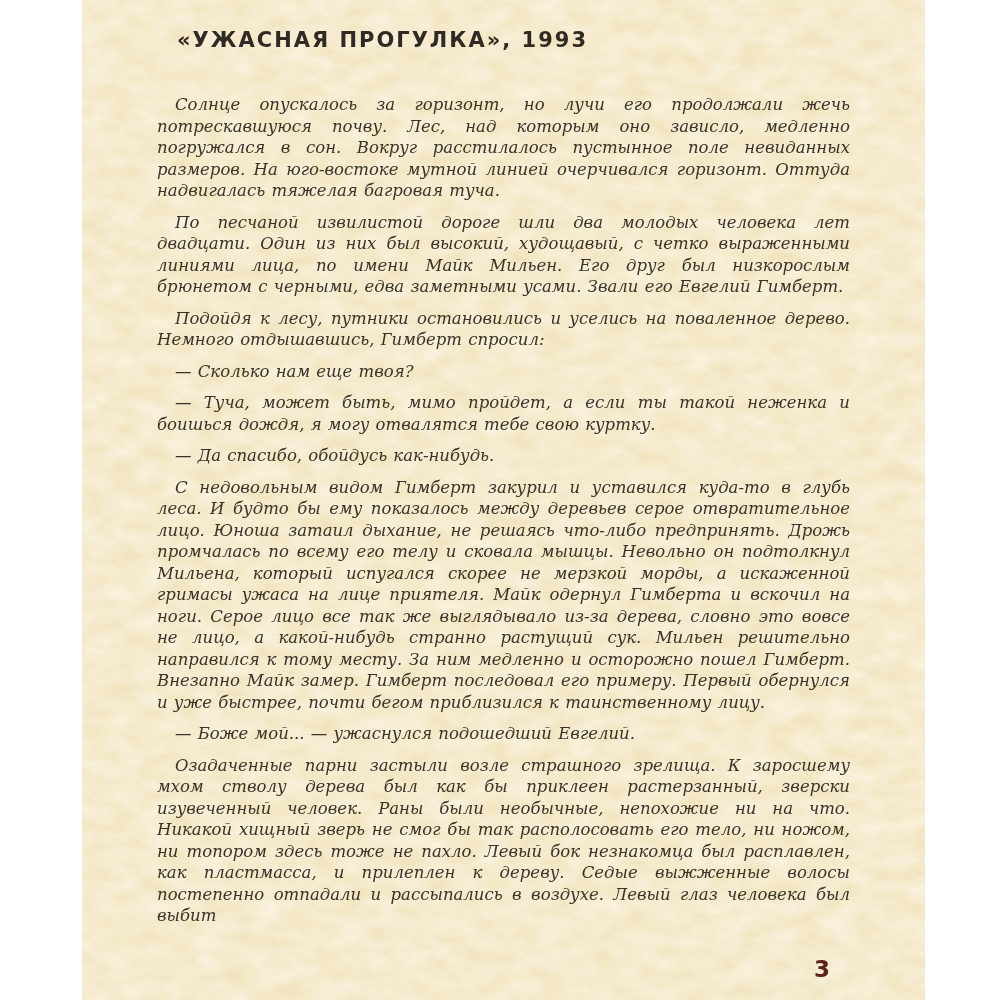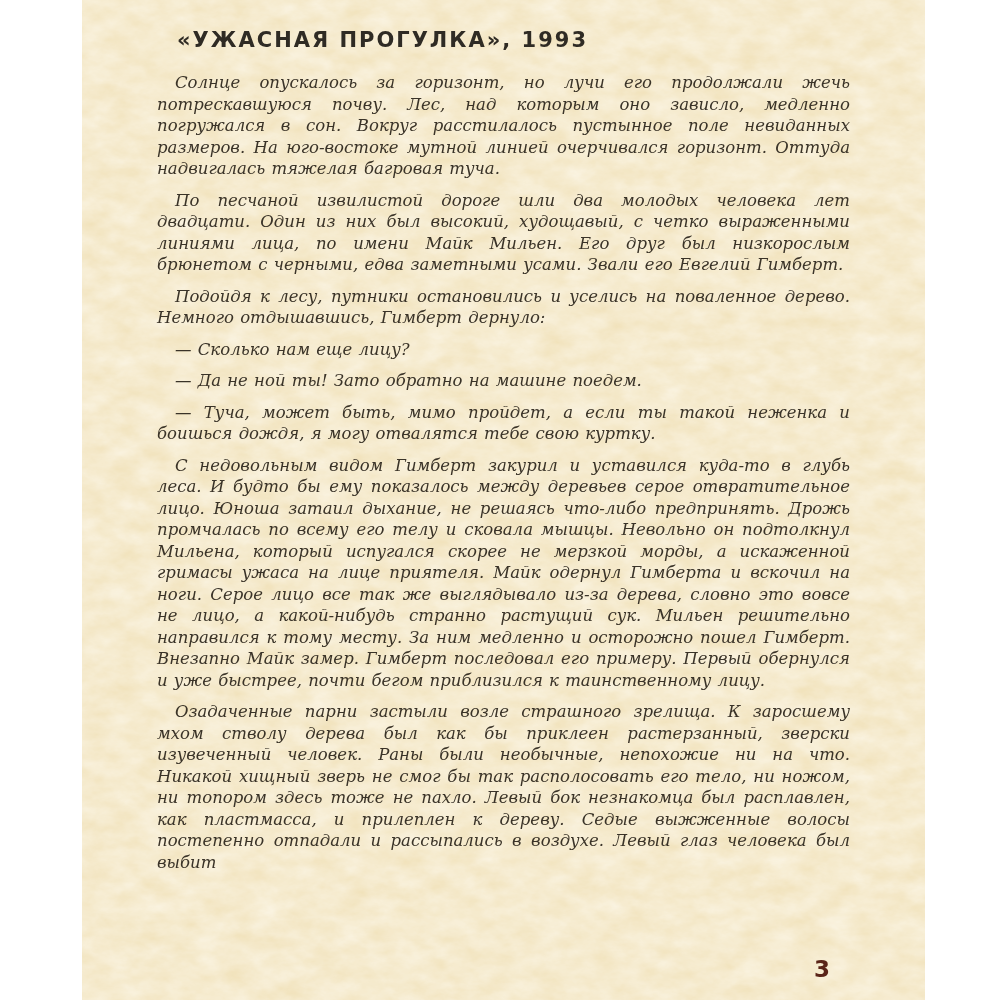--- a/index.html
+++ b/index.html
@@ -25,21 +25,21 @@
     width: 100%; height: 100%;
     z-index: 0;
     pointer-events: none;
   }
   .page-inner {
     position: relative;
     z-index: 1;
     padding: 24px 75px 0 75px;
   }
   .title {
-    margin: 4px 0 20px 20px;
+    margin: 4px 0 42px 20px;
     font-family: "DejaVu Sans", sans-serif;
     font-weight: bold;
     font-size: 21px;
     letter-spacing: 2px;
     color: var(--title_ink, #2f2b24);
     white-space: nowrap;
   }
   .para {
     margin: 0 0 10px 0;
     text-indent: 18px;
@@ -77,23 +77,24 @@
     </filter>
     <rect width="843" height="1000" filter="url(#paperNoise)"></rect>
   </svg>
 
   <div class="page-inner">
     <h1 class="title">«УЖАСНАЯ ПРОГУЛКА», 1993</h1>
 
     <div>
         <p class="para">Солнце опускалось за горизонт, но лучи его продолжали жечь потрескавшуюся почву. Лес, над которым оно зависло, медленно погружался в сон. Вокруг расстилалось пустынное поле невиданных размеров. На юго-востоке мутной линией очерчивался горизонт. Оттуда надвигалась тяжелая багровая туча.</p>
         <p class="para">По песчаной извилистой дороге шли два молодых человека лет двадцати. Один из них был высокий, худощавый, с четко выраженными линиями лица, по имени Майк Мильен. Его друг был низкорослым брюнетом с черными, едва заметными усами. Звали его Евгелий Гимберт.</p>
-        <p class="para">Подойдя к лесу, путники остановились и уселись на поваленное дерево. Немного отдышавшись, Гимберт дернуло:</p>
-        <p class="para">— Сколько нам еще лицу?</p>
-        <p class="para">— Да не ной ты! Зато обратно на машине поедем.</p>
+        <p class="para">Подойдя к лесу, путники остановились и уселись на поваленное дерево. Немного отдышавшись, Гимберт спросил:</p>
+        <p class="para">— Сколько нам еще твоя?</p>
         <p class="para">— Туча, может быть, мимо пройдет, а если ты такой неженка и боишься дождя, я могу отвалятся тебе свою куртку.</p>
+        <p class="para">— Да спасибо, обойдусь как-нибудь.</p>
         <p class="para">С недовольным видом Гимберт закурил и уставился куда-то в глубь леса. И будто бы ему показалось между деревьев серое отвратительное лицо. Юноша затаил дыхание, не решаясь что-либо предпринять. Дрожь промчалась по всему его телу и сковала мышцы. Невольно он подтолкнул Мильена, который испугался скорее не мерзкой морды, а искаженной гримасы ужаса на лице приятеля. Майк одернул Гимберта и вскочил на ноги. Серое лицо все так же выглядывало из-за дерева, словно это вовсе не лицо, а какой-нибудь странно растущий сук. Мильен решительно направился к тому месту. За ним медленно и осторожно пошел Гимберт. Внезапно Майк замер. Гимберт последовал его примеру. Первый обернулся и уже быстрее, почти бегом приблизился к таинственному лицу.</p>
+        <p class="para">— Боже мой... — ужаснулся подошедший Евгелий.</p>
         <p class="para">Озадаченные парни застыли возле страшного зрелища. К заросшему мхом стволу дерева был как бы приклеен растерзанный, зверски изувеченный человек. Раны были необычные, непохожие ни на что. Никакой хищный зверь не смог бы так располосовать его тело, ни ножом, ни топором здесь тоже не пахло. Левый бок незнакомца был расплавлен, как пластмасса, и прилеплен к дереву. Седые выжженные волосы постепенно отпадали и рассыпались в воздухе. Левый глаз человека был выбит</p>
       </div>
   </div>
 
   <div class="page-number">3</div>
 </div>
 
 </body></html>

